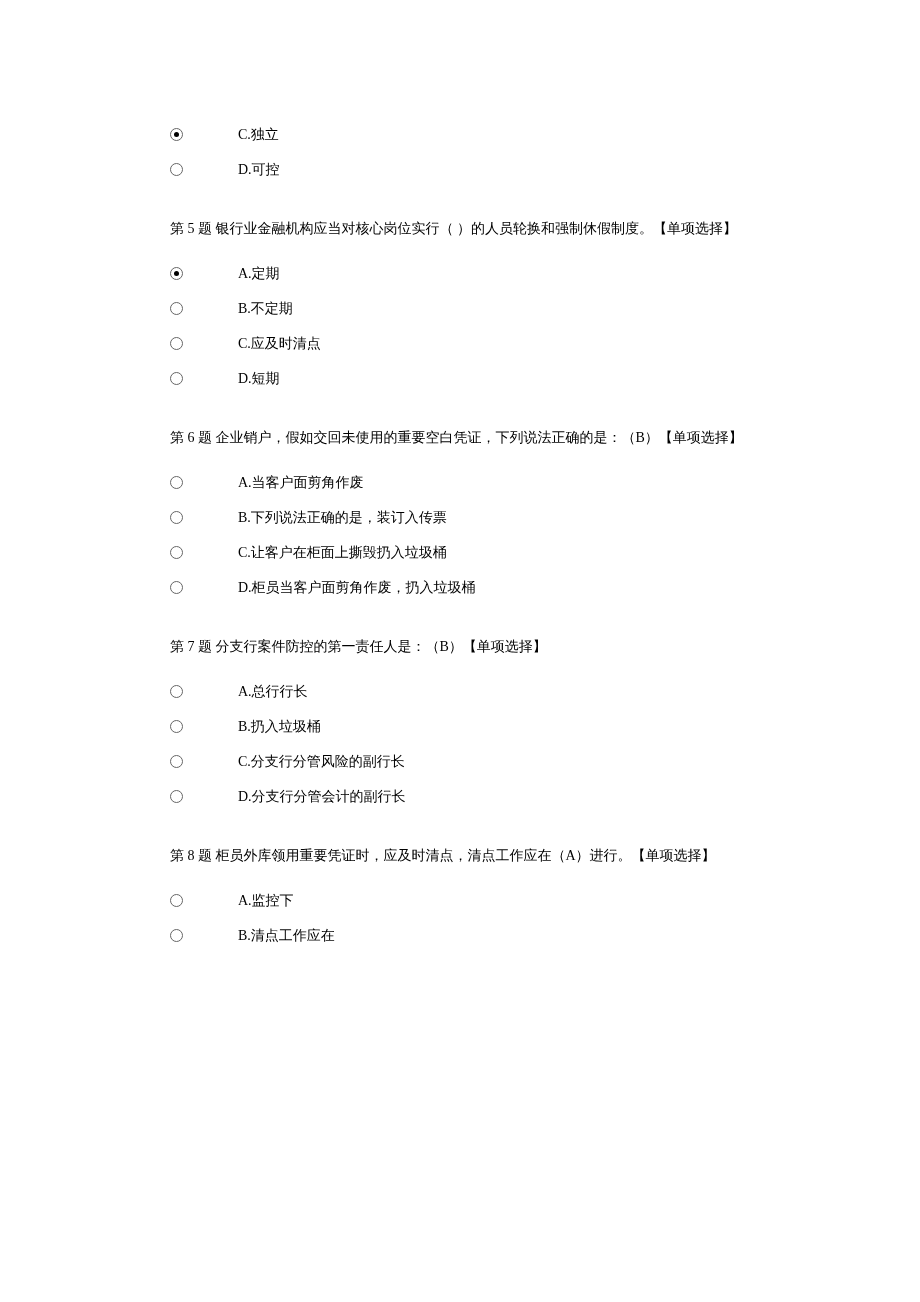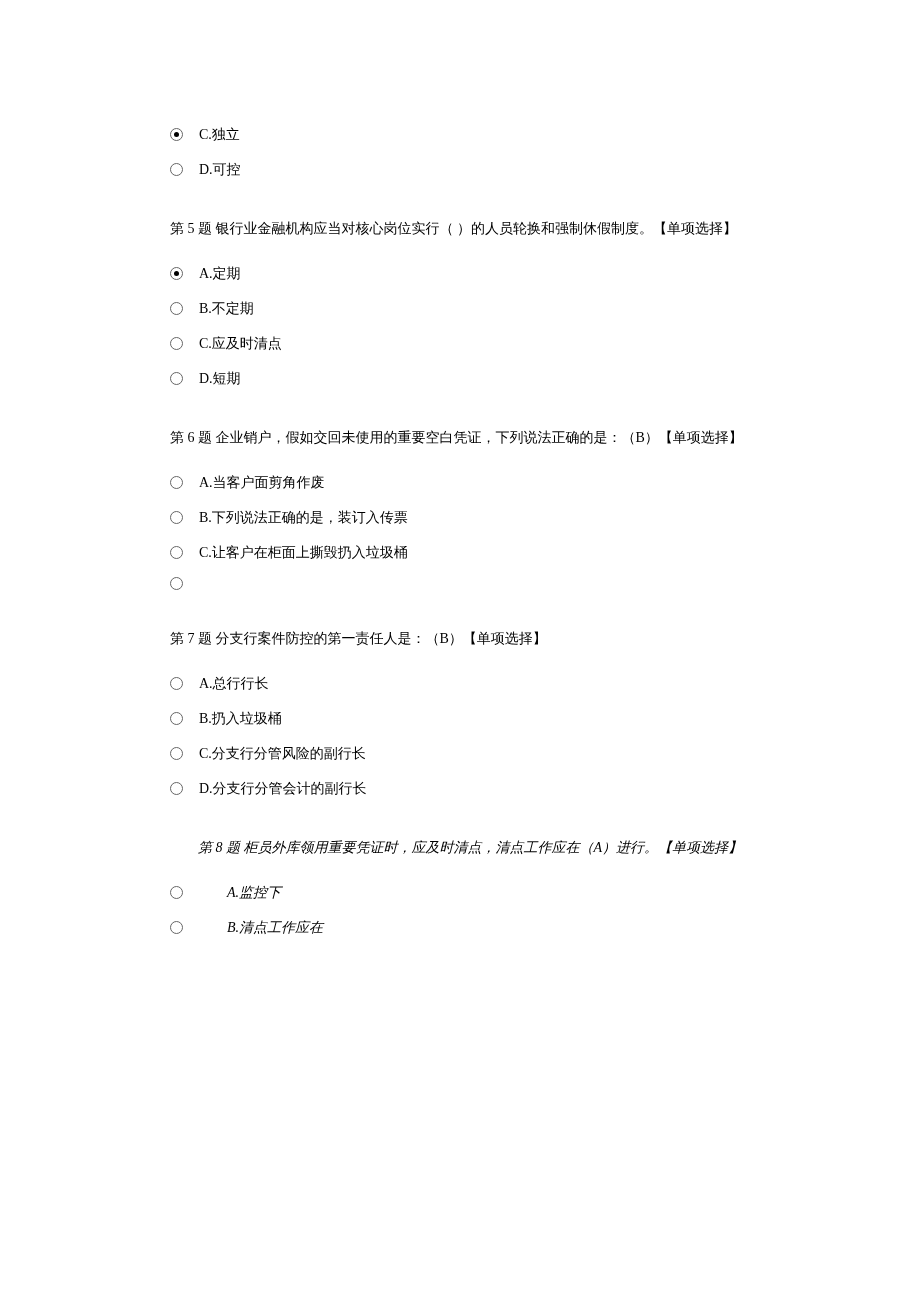--- a/index.html
+++ b/index.html
@@ -1,18 +1,19 @@
 <!DOCTYPE html>
 <html><head>
   <meta charset="utf-8">
   <style>
     * {
       margin: 0;
       padding: 0;
       box-sizing: border-box;
+      gap: 39px;
     }
     body {
       font-family: "SimSun", "宋体", serif;
       font-size: 14px;
       color: #000;
       background: #fff;
       padding: 110px 170px 40px 170px;
       width: 920px;
       line-height: 1.5;
     }
@@ -42,22 +43,20 @@
       left: 3px;
     }
     .option-label {
       display: inline-block;
     }
     .question {
       margin-top: 38px;
       margin-bottom: 24px;
     }
     .italic {
-      font-style: italic;
-      margin-left: 28px;
     }
   </style>
 </head>
 <body>
 
 <div class="option">
   <span class="radio selected"></span>
   <span class="option-label">C.独立</span>
 </div>
 <div class="option">
@@ -91,20 +90,21 @@
 <div class="option">
   <span class="radio"></span>
   <span class="option-label">B.下列说法正确的是，装订入传票</span>
 </div>
 <div class="option">
   <span class="radio"></span>
   <span class="option-label">C.让客户在柜面上撕毁扔入垃圾桶</span>
 </div>
 <div class="option">
   <span class="radio"></span>
+  <span class="option-label">D.柜员当客户面剪角作废，扔入垃圾桶</span>
 </div>
 
 <div class="question">第 7 题  分支行案件防控的第一责任人是：（B）【单项选择】</div>
 <div class="option">
   <span class="radio"></span>
   <span class="option-label">A.总行行长</span>
 </div>
 <div class="option">
   <span class="radio"></span>
   <span class="option-label">B.扔入垃圾桶</span>

